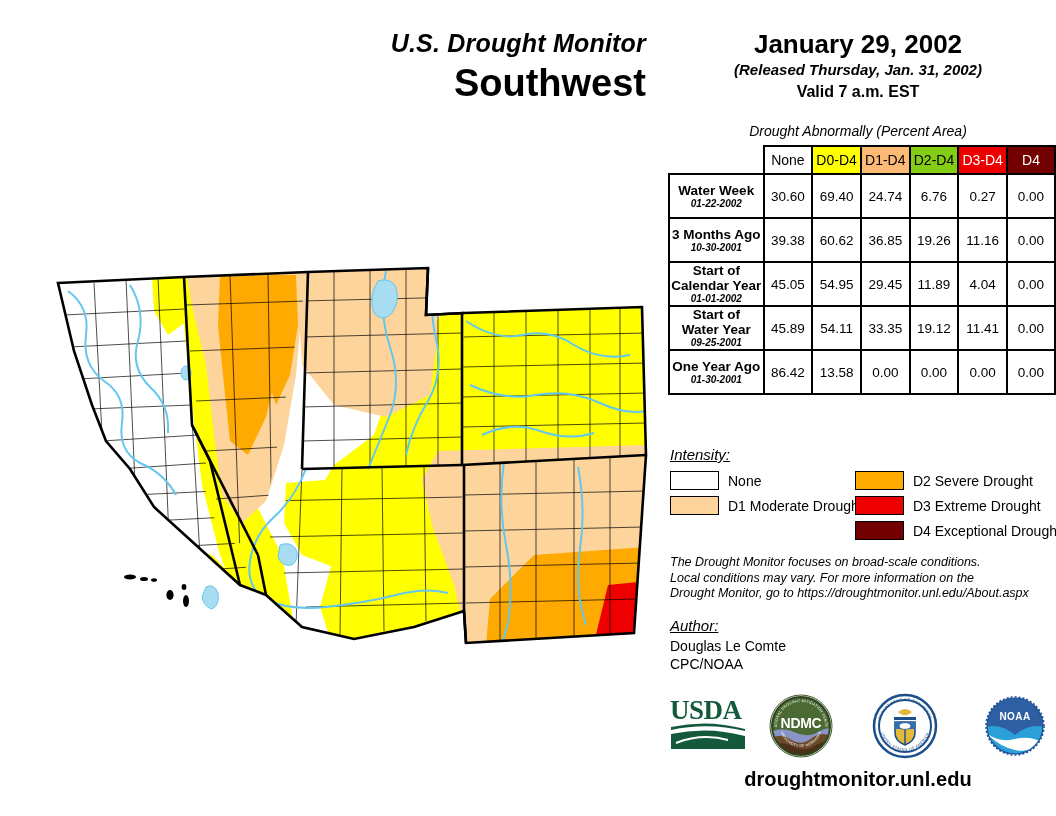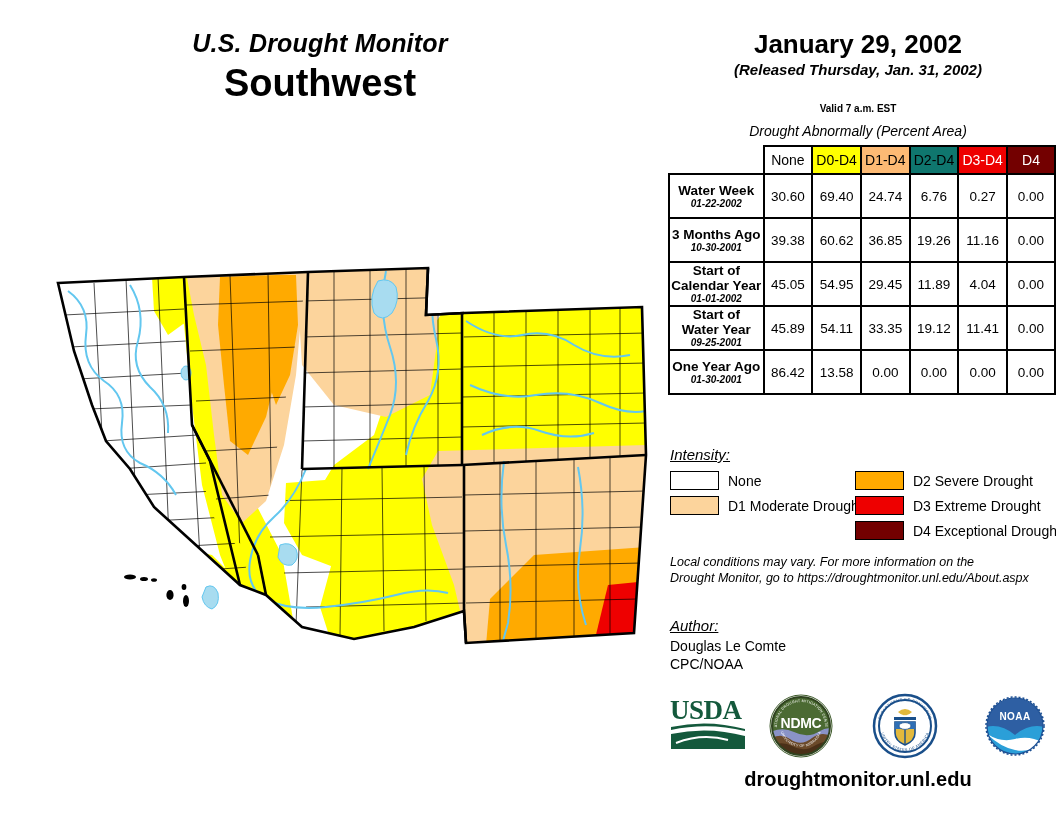--- a/index.html
+++ b/index.html
@@ -5,55 +5,55 @@
 <style>
   html,body{margin:0;padding:0;}
   body{
     width:1056px;height:816px;background:#ffffff;
     font-family:"Liberation Sans","DejaVu Sans",sans-serif;
     color:#000;overflow:hidden;position:relative;
   }
   .page{position:relative;width:1056px;height:816px;}
 
   
-  .title-block{position:absolute;left:0;top:28px;width:640px;text-align:center;}
+  .title-block{position:absolute;left:0;top:28px;width:640px;text-align:right;padding-left:6px;}
   .title-line1{
     font-size:25px;font-weight:bold;font-style:italic;letter-spacing:.2px;
     line-height:30px;
   }
   .title-line2{
     font-size:38px;font-weight:bold;line-height:46px;margin-top:2px;
   }
 
   
   .rhead{position:absolute;left:660px;top:28px;width:396px;text-align:center;}
   .rhead-date{font-size:26px;font-weight:bold;line-height:32px;}
   .rhead-rel{font-size:15px;font-weight:bold;font-style:italic;line-height:20px;}
-  .rhead-valid{font-size:10px;font-weight:bold;line-height:20px;margin-top:19px;}
+  .rhead-valid{font-size:16px;font-weight:bold;line-height:20px;margin-top:2px;}
 
   
   .tbl-caption{
     position:absolute;left:660px;top:122px;width:396px;text-align:center;
     font-size:14px;font-style:italic;line-height:18px;
   }
   table.dm{
     position:absolute;left:668px;top:145px;
     border-collapse:collapse;font-size:13.5px;
   }
   table.dm td,table.dm th{
     border:2px solid #000;text-align:center;vertical-align:middle;
     padding:0;
   }
   table.dm th{height:26px;font-weight:normal;font-size:14px;}
   .c-label{width:96px;}
   .c-val{width:48px;}
   .hdr-none{background:#ffffff;color:#000;}
   .hdr-d0{background:#ffff00;color:#000;}
   .hdr-d1{background:#fdba74;color:#000;}
-  .hdr-d2{background:#0f766e;color:#000;}
+  .hdr-d2{background:#84cc16;color:#000;}
   .hdr-d3{background:#ee0000;color:#fff;}
   .hdr-d4{background:#730000;color:#fff;}
   .blankcell{border:none !important;background:#fff;}
   .rowlabel{font-weight:bold;font-size:13.5px;line-height:15px;}
   .rowdate{font-weight:bold;font-style:italic;font-size:10px;line-height:12px;}
   td.valcell{font-size:13.5px;}
   tr.r-tall td{height:42px;}
   tr.r-cur td{height:38px;}
 
   
@@ -217,20 +217,21 @@
         <span class="leg-txt">D3 Extreme Drought</span>
       </div>
       <div class="leg-row">
         <span class="sw" style="background:#730000"></span>
         <span class="leg-txt">D4 Exceptional Drought</span>
       </div>
     </div>
   </div>
 
   <div class="note">
+    <div>The Drought Monitor focuses on broad-scale conditions.</div>
     <div>Local conditions may vary. For more information on the</div>
     <div>Drought Monitor, go to https://droughtmonitor.unl.edu/About.aspx</div>
   </div>
   <div class="author-head">Author:</div>
   <div class="author-body">
     <div>Douglas Le Comte</div>
     <div>CPC/NOAA</div>
   </div>
 
   <div class="logos">

